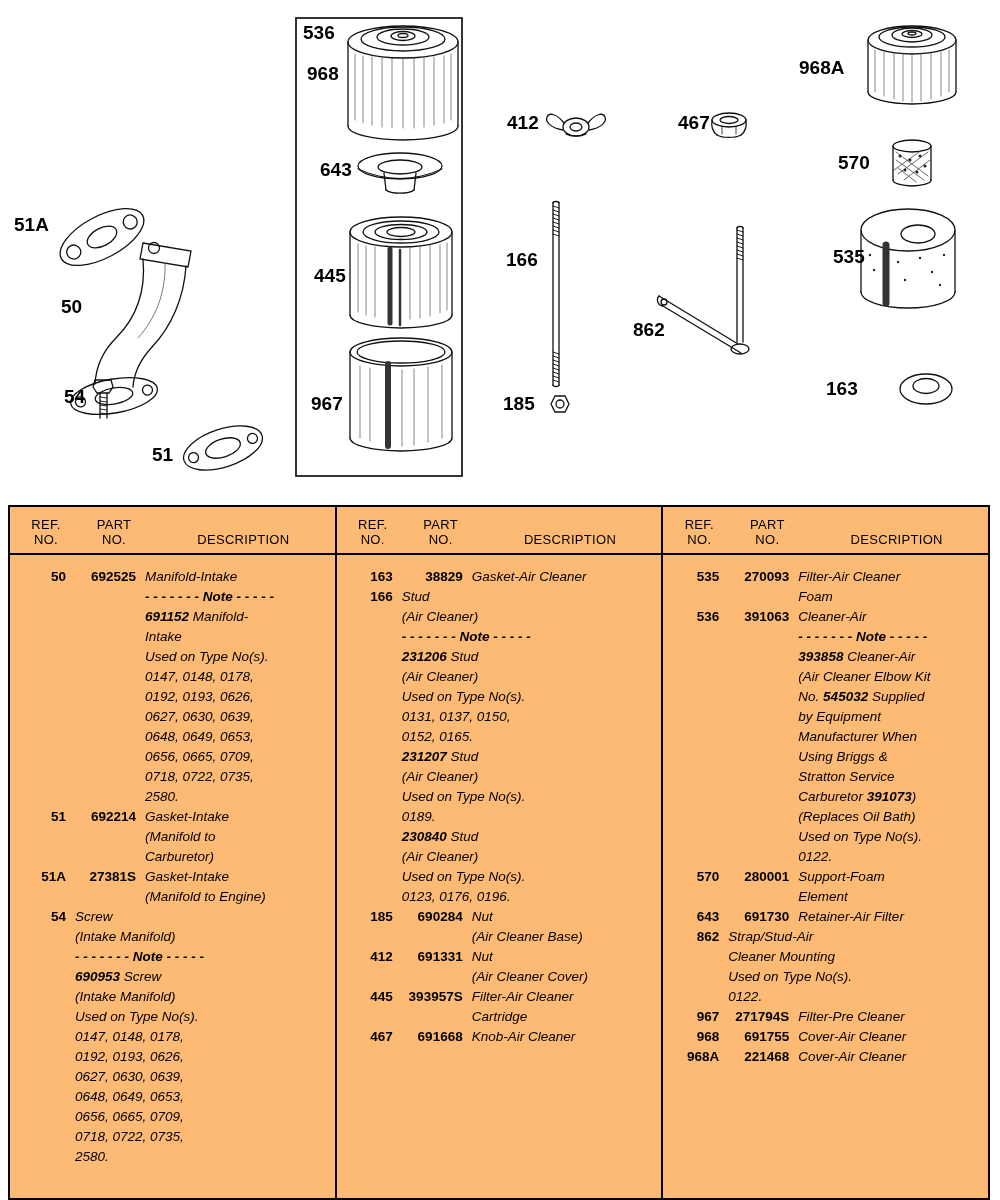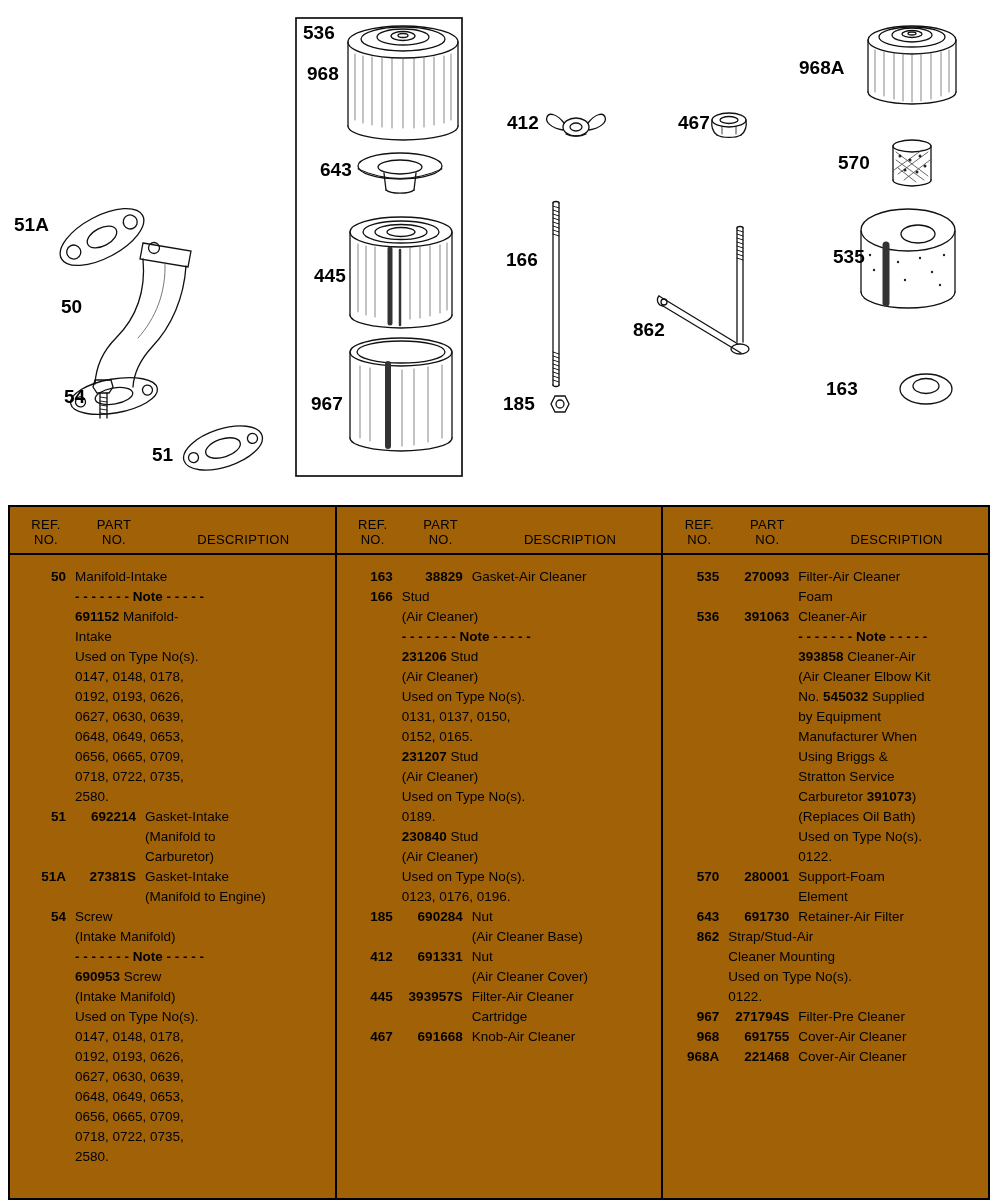--- a/index.html
+++ b/index.html
@@ -5,37 +5,37 @@
   html,body{margin:0;padding:0;}
   body{
     width:1000px;height:1200px;background:#fff;color:#000;
     font-family:"Liberation Sans",sans-serif;position:relative;overflow:hidden;
   }
   .diagram{position:absolute;top:0;left:0;width:1000px;height:496px;}
   .diagram svg{position:absolute;top:0;left:0;}
   .dlabel{position:absolute;font-weight:bold;font-size:19px;line-height:20px;}
   .parts-table{
     position:absolute;top:505px;left:8px;width:982px;height:695px;
-    border:2px solid #000;display:flex;box-sizing:border-box;background:#a16207;
+    border:2px solid #000;display:flex;box-sizing:border-box;background:#fdba74;
   }
   .pcol{flex:1;display:flex;flex-direction:column;overflow:hidden;}
   .pcol + .pcol{border-left:2px solid #000;}
   .thead{
     display:flex;align-items:flex-end;height:48px;box-sizing:border-box;
     padding:4px 4px 6px 10px;border-bottom:2px solid #000;
   }
   .thead span{display:block;font-size:13px;line-height:15px;letter-spacing:.3px;text-align:center;}
   .th-ref{width:52px;}
   .th-part{width:84px;}
   .th-desc{flex:1;}
   .tbody{padding:12px 4px 0 10px;}
   .entry{display:flex;font-size:13.5px;line-height:20px;}
   .e-ref{width:46px;text-align:right;font-weight:bold;flex-shrink:0;}
   .e-part{width:70px;text-align:right;font-weight:bold;flex-shrink:0;}
-  .e-desc{flex:1;padding-left:9px;}
+  .e-desc{flex:1;padding-left:9px;font-style:italic;}
   .dline b{font-weight:bold;}
 </style>
 </head>
 <body>
 
 <div class="diagram">
   <svg width="1000" height="496" viewBox="0 0 1000 496">
     <g stroke="#111" fill="none" stroke-width="1.3" stroke-linecap="round">
 
       <rect x="296" y="18" width="166" height="458" stroke-width="1.7"></rect>
@@ -259,20 +259,21 @@
         <span>PART</span>
         <span>NO.</span>
       </div>
       <div class="th-desc">
         <span>DESCRIPTION</span>
       </div>
     </div>
     <div class="tbody">
         <div class="entry">
           <div class="e-ref">50</div>
+          <div class="e-part">692525</div>
           <div class="e-desc">
             <div class="dline"><span>Manifold-Intake</span></div>
             <div class="dline"><b>- - - - - - - Note - - - - -</b></div>
             <div class="dline"><b>691152</b><span> Manifold-</span></div>
             <div class="dline"><span>Intake</span></div>
             <div class="dline"><span>Used on Type No(s).</span></div>
             <div class="dline"><span>0147, 0148, 0178,</span></div>
             <div class="dline"><span>0192, 0193, 0626,</span></div>
             <div class="dline"><span>0627, 0630, 0639,</span></div>
             <div class="dline"><span>0648, 0649, 0653,</span></div>

